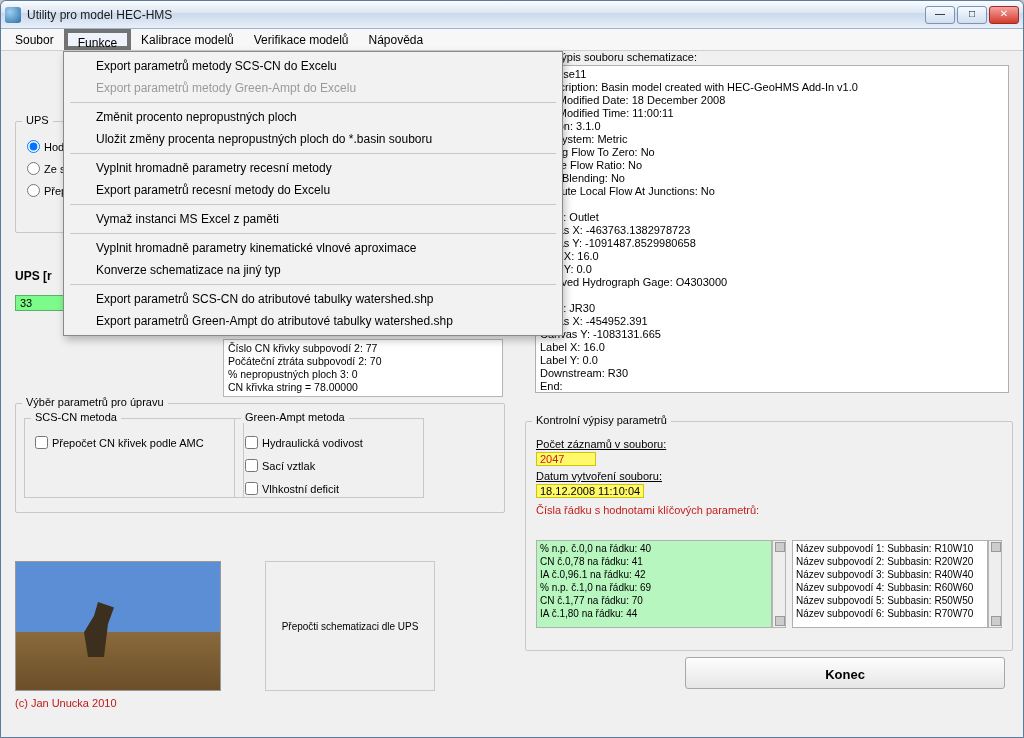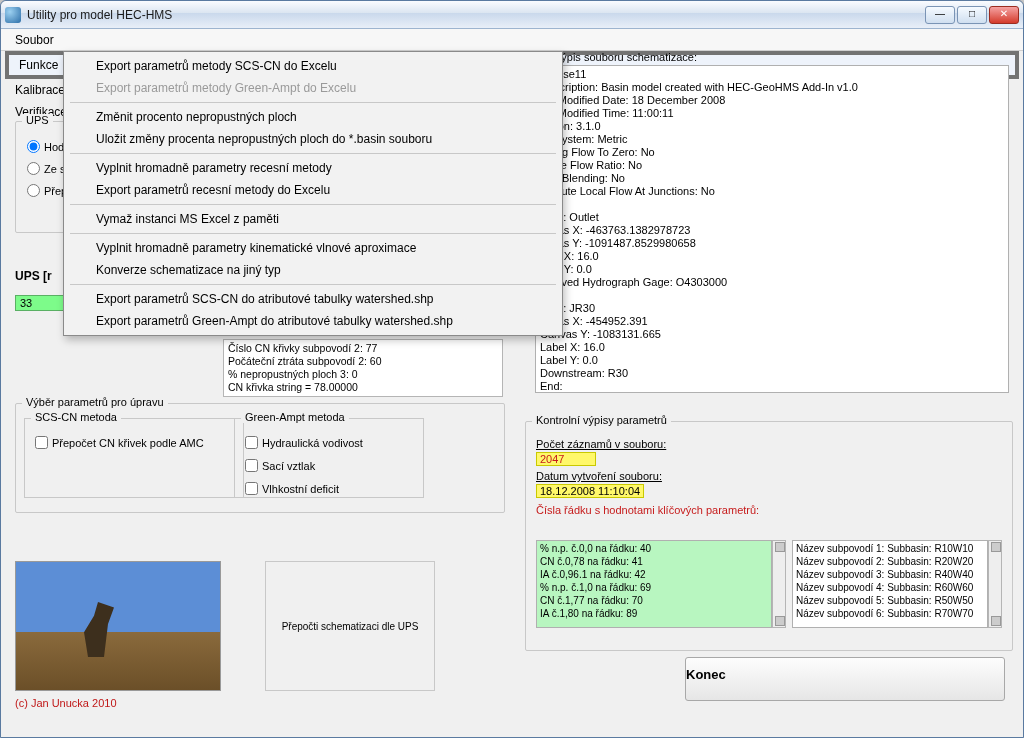--- a/index.html
+++ b/index.html
@@ -46,21 +46,20 @@
     font-size: 10px; line-height: 14px; text-align:center;
   }
   .win-btn.close { background: linear-gradient(#f5a2a2,#d43a2b); color:#fff; border-color:#9b2c20;}
   .menubar {
     height: 22px;
     background: #f7f7f7;
     border-bottom: 1px solid #d0d0d0;
     display: flex;
     align-items: stretch;
     padding: 0 4px;
-    flex-direction: column;
   }
   .menuitem {
     padding: 0 10px;
     line-height: 22px;
     font-size: 12px;
     cursor: default;
   }
   .menuitem.active {
     border: 4px solid #737373;
     background: #eef3fb;
@@ -177,24 +176,24 @@
     position:absolute; top:118px; left:266px; width:196px; height:88px;
     border:1px solid #b0b0b0; background:#fff; font-size:10px;
     padding:1px 3px; line-height:13px;
   }
   .sub-scroll { position:absolute; top:118px; left:462px; width:14px; height:88px;
     background:#eee; border:1px solid #b5b5b5;}
   .sub-scroll::before,.sub-scroll::after{content:"";position:absolute;left:2px;width:8px;height:8px;background:#ccc;border:1px solid #999;}
   .sub-scroll::before{top:1px;} .sub-scroll::after{bottom:1px;}
 
   .end-btn {
-    position:absolute; top:606px; left:684px; width:320px; height:44px;
+    position:absolute; top:606px; left:684px; width:320px; height:32px;
     background:linear-gradient(#fdfdfd,#e6e6e6);
     border:1px solid #a8a8a8; border-radius:3px;
-    font-size:13px; font-weight:bold; text-align:left; line-height:34px;
+    font-size:13px; font-weight:bold; text-align:center; line-height:34px;
   }
 
   input[type=radio],input[type=checkbox]{ vertical-align:-2px; margin-right:4px;}
 </style>
 </head>
 <body>
 
 <div class="window">
 
   <div class="titlebar">
@@ -240,21 +239,21 @@
       <span class="legend">UPS</span>
       <label class="radio"><input type="radio" name="ups" checked="" style=""><span>Hod</span></label>
       <label class="radio"><input type="radio" name="ups" style=""><span>Ze s</span></label>
       <label class="radio"><input type="radio" name="ups" style=""><span>Přep</span></label>
     </div>
     <div class="ups-label">UPS [r</div>
     <div class="ups-val">33</div>
 
     <div class="mid-list" id="midlist">
         <div>Číslo CN křivky subpovodí 2: 77</div>
-        <div>Počáteční ztráta subpovodí 2: 60</div>
+        <div>Počáteční ztráta subpovodí 2: 70</div>
         <div>% nepropustných ploch 3: 0</div>
         <div>CN křivka string = 78.00000</div>
       </div>
 
     <div class="fieldset param-group">
       <span class="legend">Výběr parametrů pro úpravu</span>
       <div class="scs-sub">
         <span class="sub-legend">SCS-CN metoda</span>
         <label class="chk"><input type="checkbox" style=""><span>Přepočet CN křivek podle AMC</span></label>
       </div>
@@ -306,21 +305,21 @@
         <div class="ctrl-lab">Datum vytvoření souboru:</div>
         <div class="ctrl-date">18.12.2008 11:10:04</div>
         <div class="ctrl-warn">Čísla řádku s hodnotami klíčových parametrů:</div>
       </div>
       <div class="green-list" id="greenlist">
           <div>% n.p. č.0,0 na řádku: 40</div>
           <div>CN č.0,78 na řádku: 41</div>
           <div>IA č.0,96.1 na řádku: 42</div>
           <div>% n.p. č.1,0 na řádku: 69</div>
           <div>CN č.1,77 na řádku: 70</div>
-          <div>IA č.1,80 na řádku: 89</div>
+          <div>IA č.1,80 na řádku: 44</div>
         </div>
       <div class="green-scroll"></div>
       <div class="sub-list" id="sublist">
           <div>Název subpovodí 1: Subbasin: R10W10</div>
           <div>Název subpovodí 2: Subbasin: R20W20</div>
           <div>Název subpovodí 3: Subbasin: R40W40</div>
           <div>Název subpovodí 4: Subbasin: R60W60</div>
           <div>Název subpovodí 5: Subbasin: R50W50</div>
           <div>Název subpovodí 6: Subbasin: R70W70</div>
         </div>

